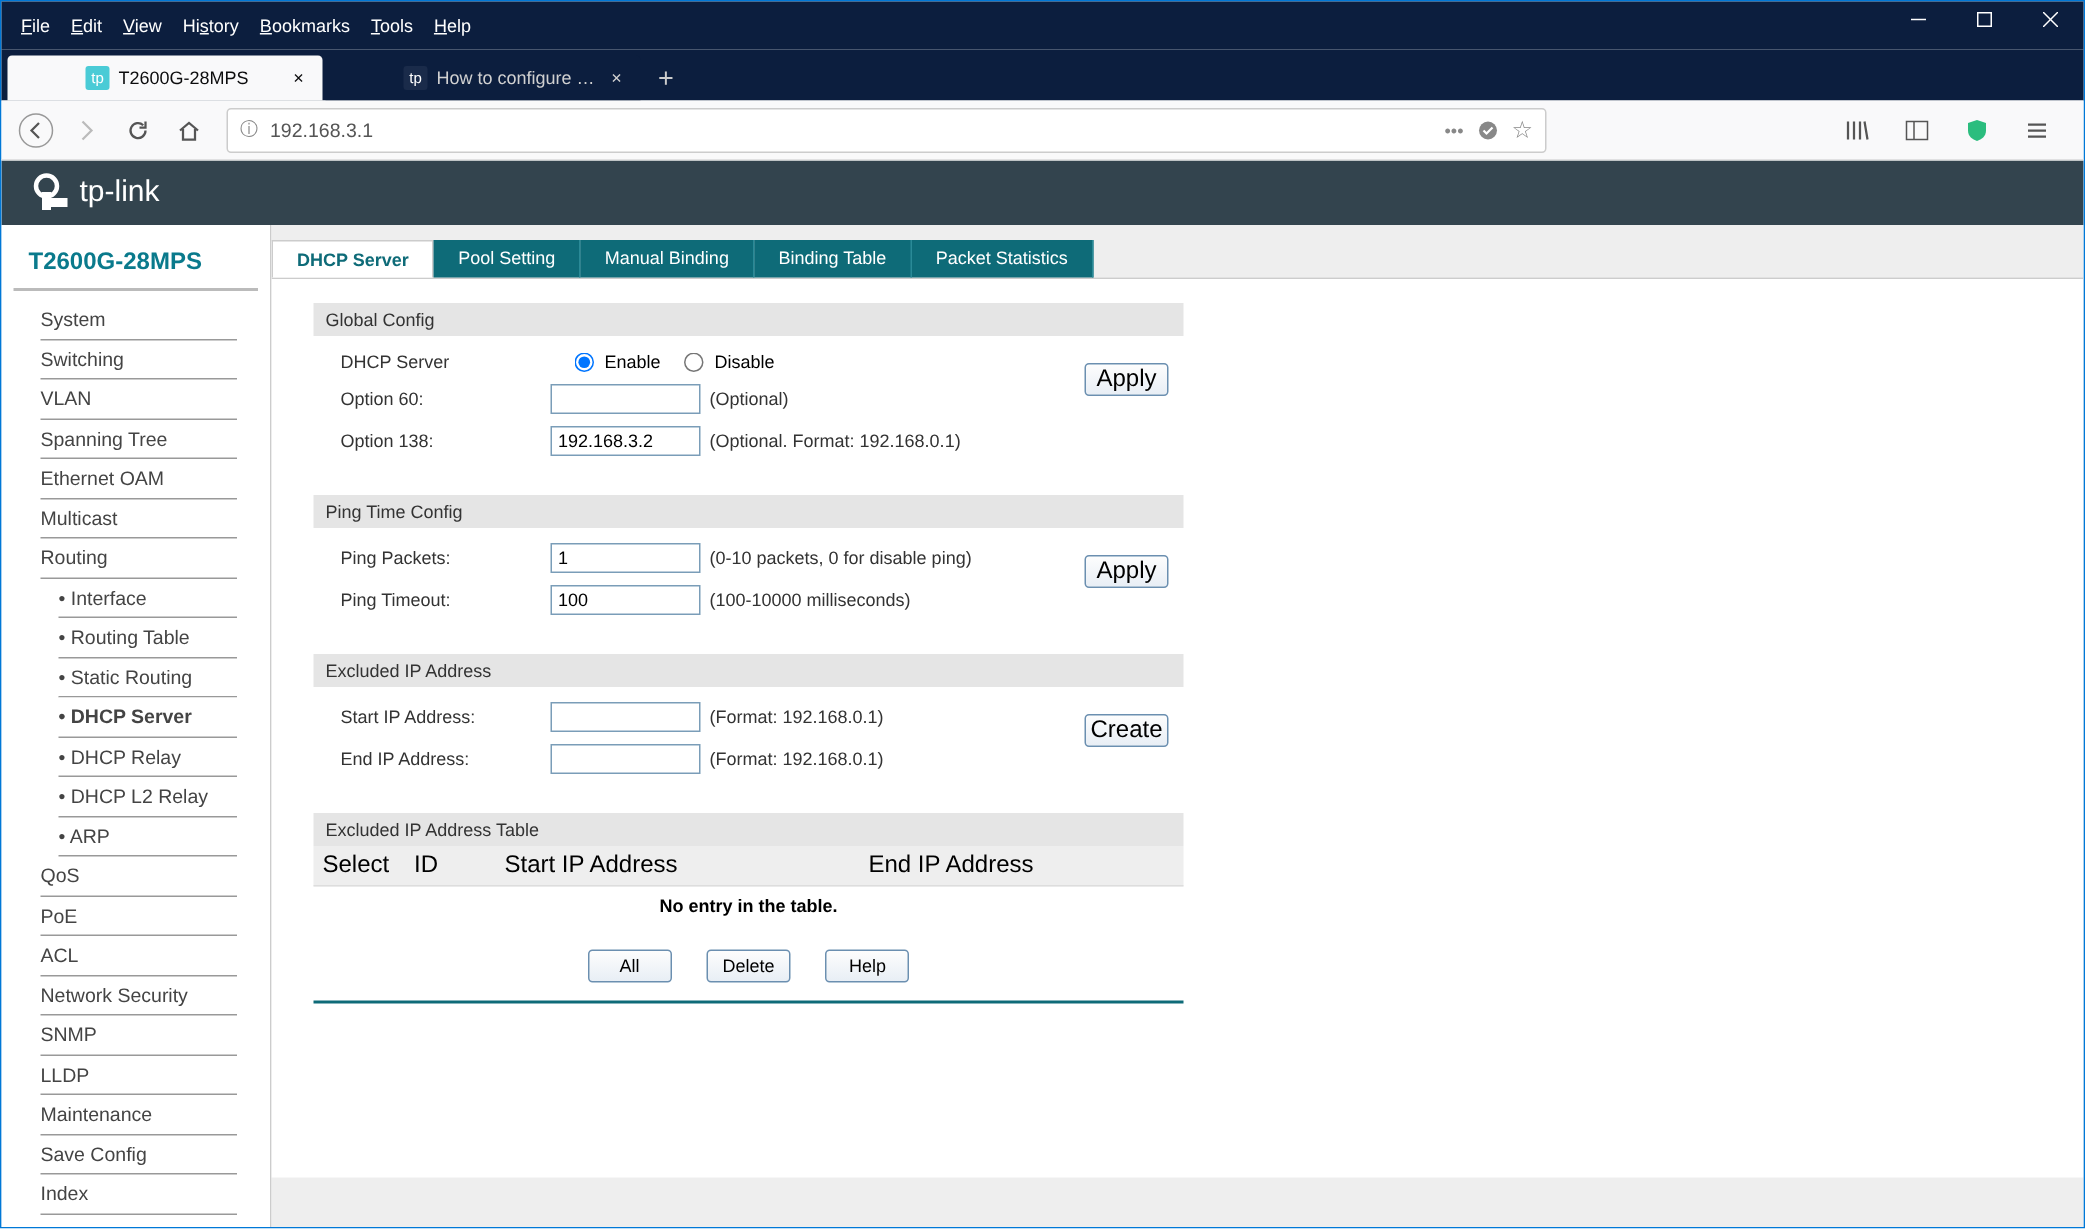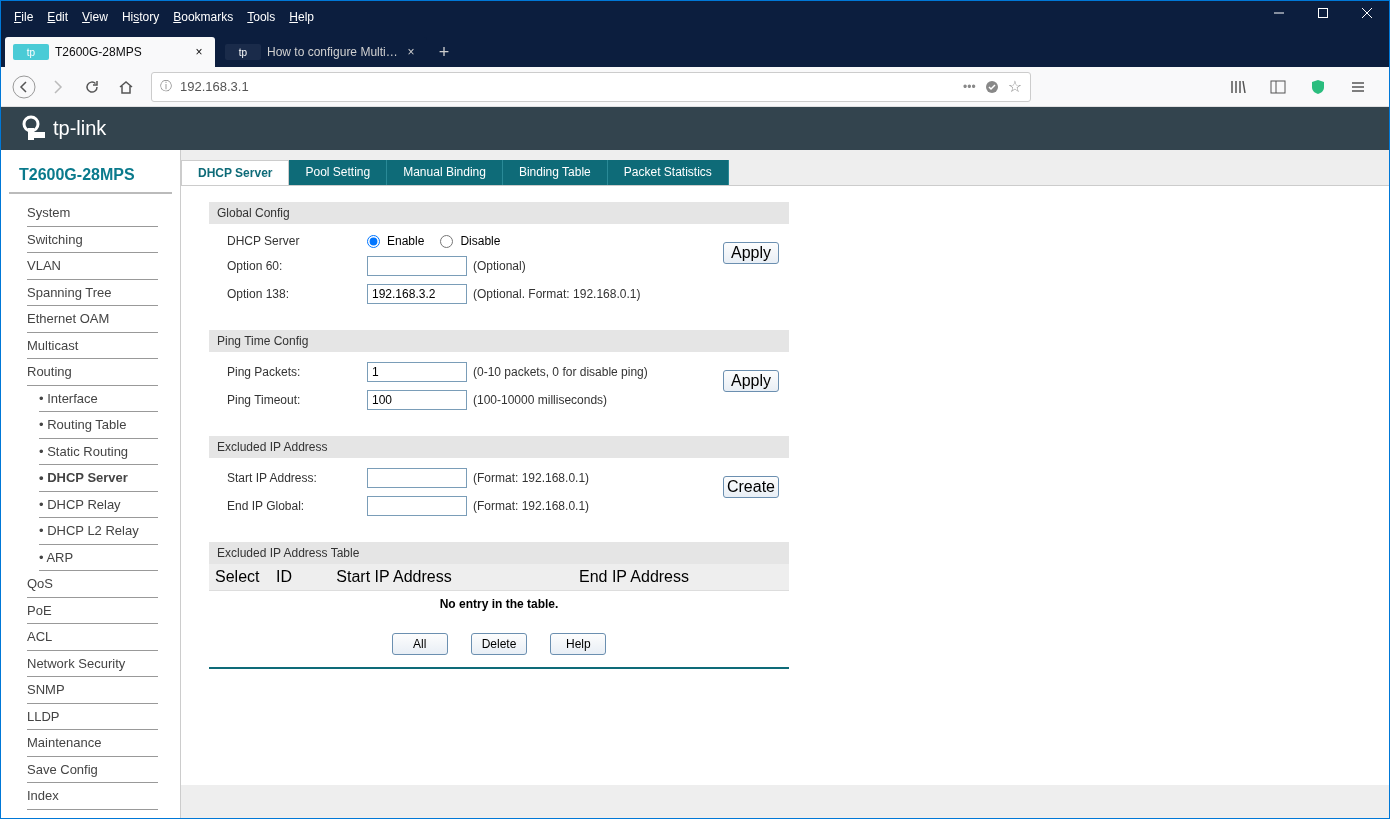--- a/index.html
+++ b/index.html
@@ -10,21 +10,21 @@
 .menubar { background: #0c1e3e; color: #fff; height: 24px; display: flex; align-items: center; padding: 16px 6px; position: relative; }
 .menubar .menu-item { padding: 0 7px; cursor: default; font-size: 12px; }
 .menubar .menu-item .ul { text-decoration: underline; }
 .win-controls { position: absolute; right: 0; top: 0; display: flex; height: 24px; }
 .win-controls .wc { width: 44px; display: flex; align-items: center; justify-content: center; color: #fff; }
 
 .tabbar { background: #0c1e3e; height: 34px; display: flex; align-items: flex-end; padding-left: 4px; }
 .tab { height: 30px; min-width: 210px; max-width: 210px; display: flex; align-items: center; padding: 0 8px; border-radius: 3px 3px 0 0; margin-right: 2px; font-size: 12px; }
 .tab.active { background: #f9f9fa; color: #0c0c0d; }
 .tab.inactive { background: #0c1e3e; color: #d0d0d0; }
-.tab .favicon { width: 36px; height: 16px; margin-right: 6px; display:flex; align-items:center; justify-content:center; font-size:10px; background:#4acbd6; color:#fff; border-radius:2px;}
+.tab .favicon { width: 16px; height: 16px; margin-right: 6px; display:flex; align-items:center; justify-content:center; font-size:10px; background:#4acbd6; color:#fff; border-radius:2px;margin-left:44px;}
 .tab .favicon.dark { background:#1a2b4a; }
 .tab .title { flex: 1; white-space: nowrap; overflow: hidden; text-overflow: ellipsis; }
 .tab .close { width: 16px; text-align: center; }
 .newtab { width: 30px; height: 30px; display:flex; align-items:center; justify-content:center; color:#ccc; font-size:18px;}
 
 .toolbar { background: #f9f9fa; height: 40px; display: flex; align-items: center; padding: 0 8px; border-bottom: 1px solid #e1e1e2; gap: 4px;}
 .toolbar .tb-btn { width: 30px; height: 30px; display:flex; align-items:center; justify-content:center; border-radius: 4px; color: #5a5a5a;}
 .toolbar .tb-btn.disabled { color: #bbb; }
 .urlbar { flex: 1; height: 30px; background: #fff; border: 1px solid #ccc; border-radius: 3px; display: flex; align-items: center; padding: 0 8px; margin: 0 6px; max-width: 880px;}
 .urlbar .url-icon { margin-right: 8px; color: #888; }
@@ -55,21 +55,21 @@
 .maintab.active { background: #fff; color: #0e6b78; font-weight: bold; border: 1px solid #ccc; border-bottom: none; }
 .mainbody { background: #fff; border-top: 1px solid #ccc; min-height: 600px; padding: 16px 0 0 0; }
 
 .panel { width: 580px; margin: 0 0 12px 28px; }
 .panel-head { background: #e5e5e5; padding: 4px 8px; font-size: 12px; color: #333; }
 .panel-body { padding: 10px 6px 6px 18px; position: relative; }
 .form-row { display: flex; align-items: center; margin-bottom: 8px; font-size: 12px; }
 .form-label { width: 140px; color: #333; }
 .form-input { width: 100px; border: 1px solid #7a9db8; height: 20px; padding: 0 4px; font-size:12px;}
 .form-hint { margin-left: 6px; color: #333; }
-.radio-group { display:flex; align-items:center; gap: 4px; }
+.radio-group { display:flex; align-items:center; gap: 4px; margin-left: 16px; }
 .radio-group label { margin-right: 12px; }
 .panel-btn { position: absolute; right: 10px; top: 18px; width: 56px; height: 22px; border: 1px solid #6b8fb0; background: linear-gradient(#fdfdfd,#e8eef5); border-radius: 3px; font-size:16px; cursor:pointer;}
 
 .table-panel { width: 580px; margin: 0 0 8px 28px; }
 .table-head-row { display:flex; background: #eee; border-bottom:1px solid #ddd;}
 .table-head-row .th { padding: 4px 6px; font-size:16px; }
 .th.select { width: 50px; }
 .th.id { width: 50px; text-align:center;}
 .th.start { width: 170px; text-align:center;}
 .th.end { flex:1; text-align:center;}
@@ -290,21 +290,21 @@
           <div class="panel">
             <div class="panel-head">Excluded IP Address</div>
             <div class="panel-body">
               <button class="panel-btn">Create</button>
               <div class="form-row">
                 <span class="form-label">Start IP Address:</span>
                 <input class="form-input" style="">
                 <span class="form-hint">(Format: 192.168.0.1)</span>
               </div>
               <div class="form-row">
-                <span class="form-label">End IP Global:</span>
+                <span class="form-label">End IP Address:</span>
                 <input class="form-input" style="">
                 <span class="form-hint">(Format: 192.168.0.1)</span>
               </div>
             </div>
           </div>
 
           <div class="table-panel">
             <div class="panel-head">Excluded IP Address Table</div>
             <div class="table-head-row">
               <div class="th select">Select</div>

